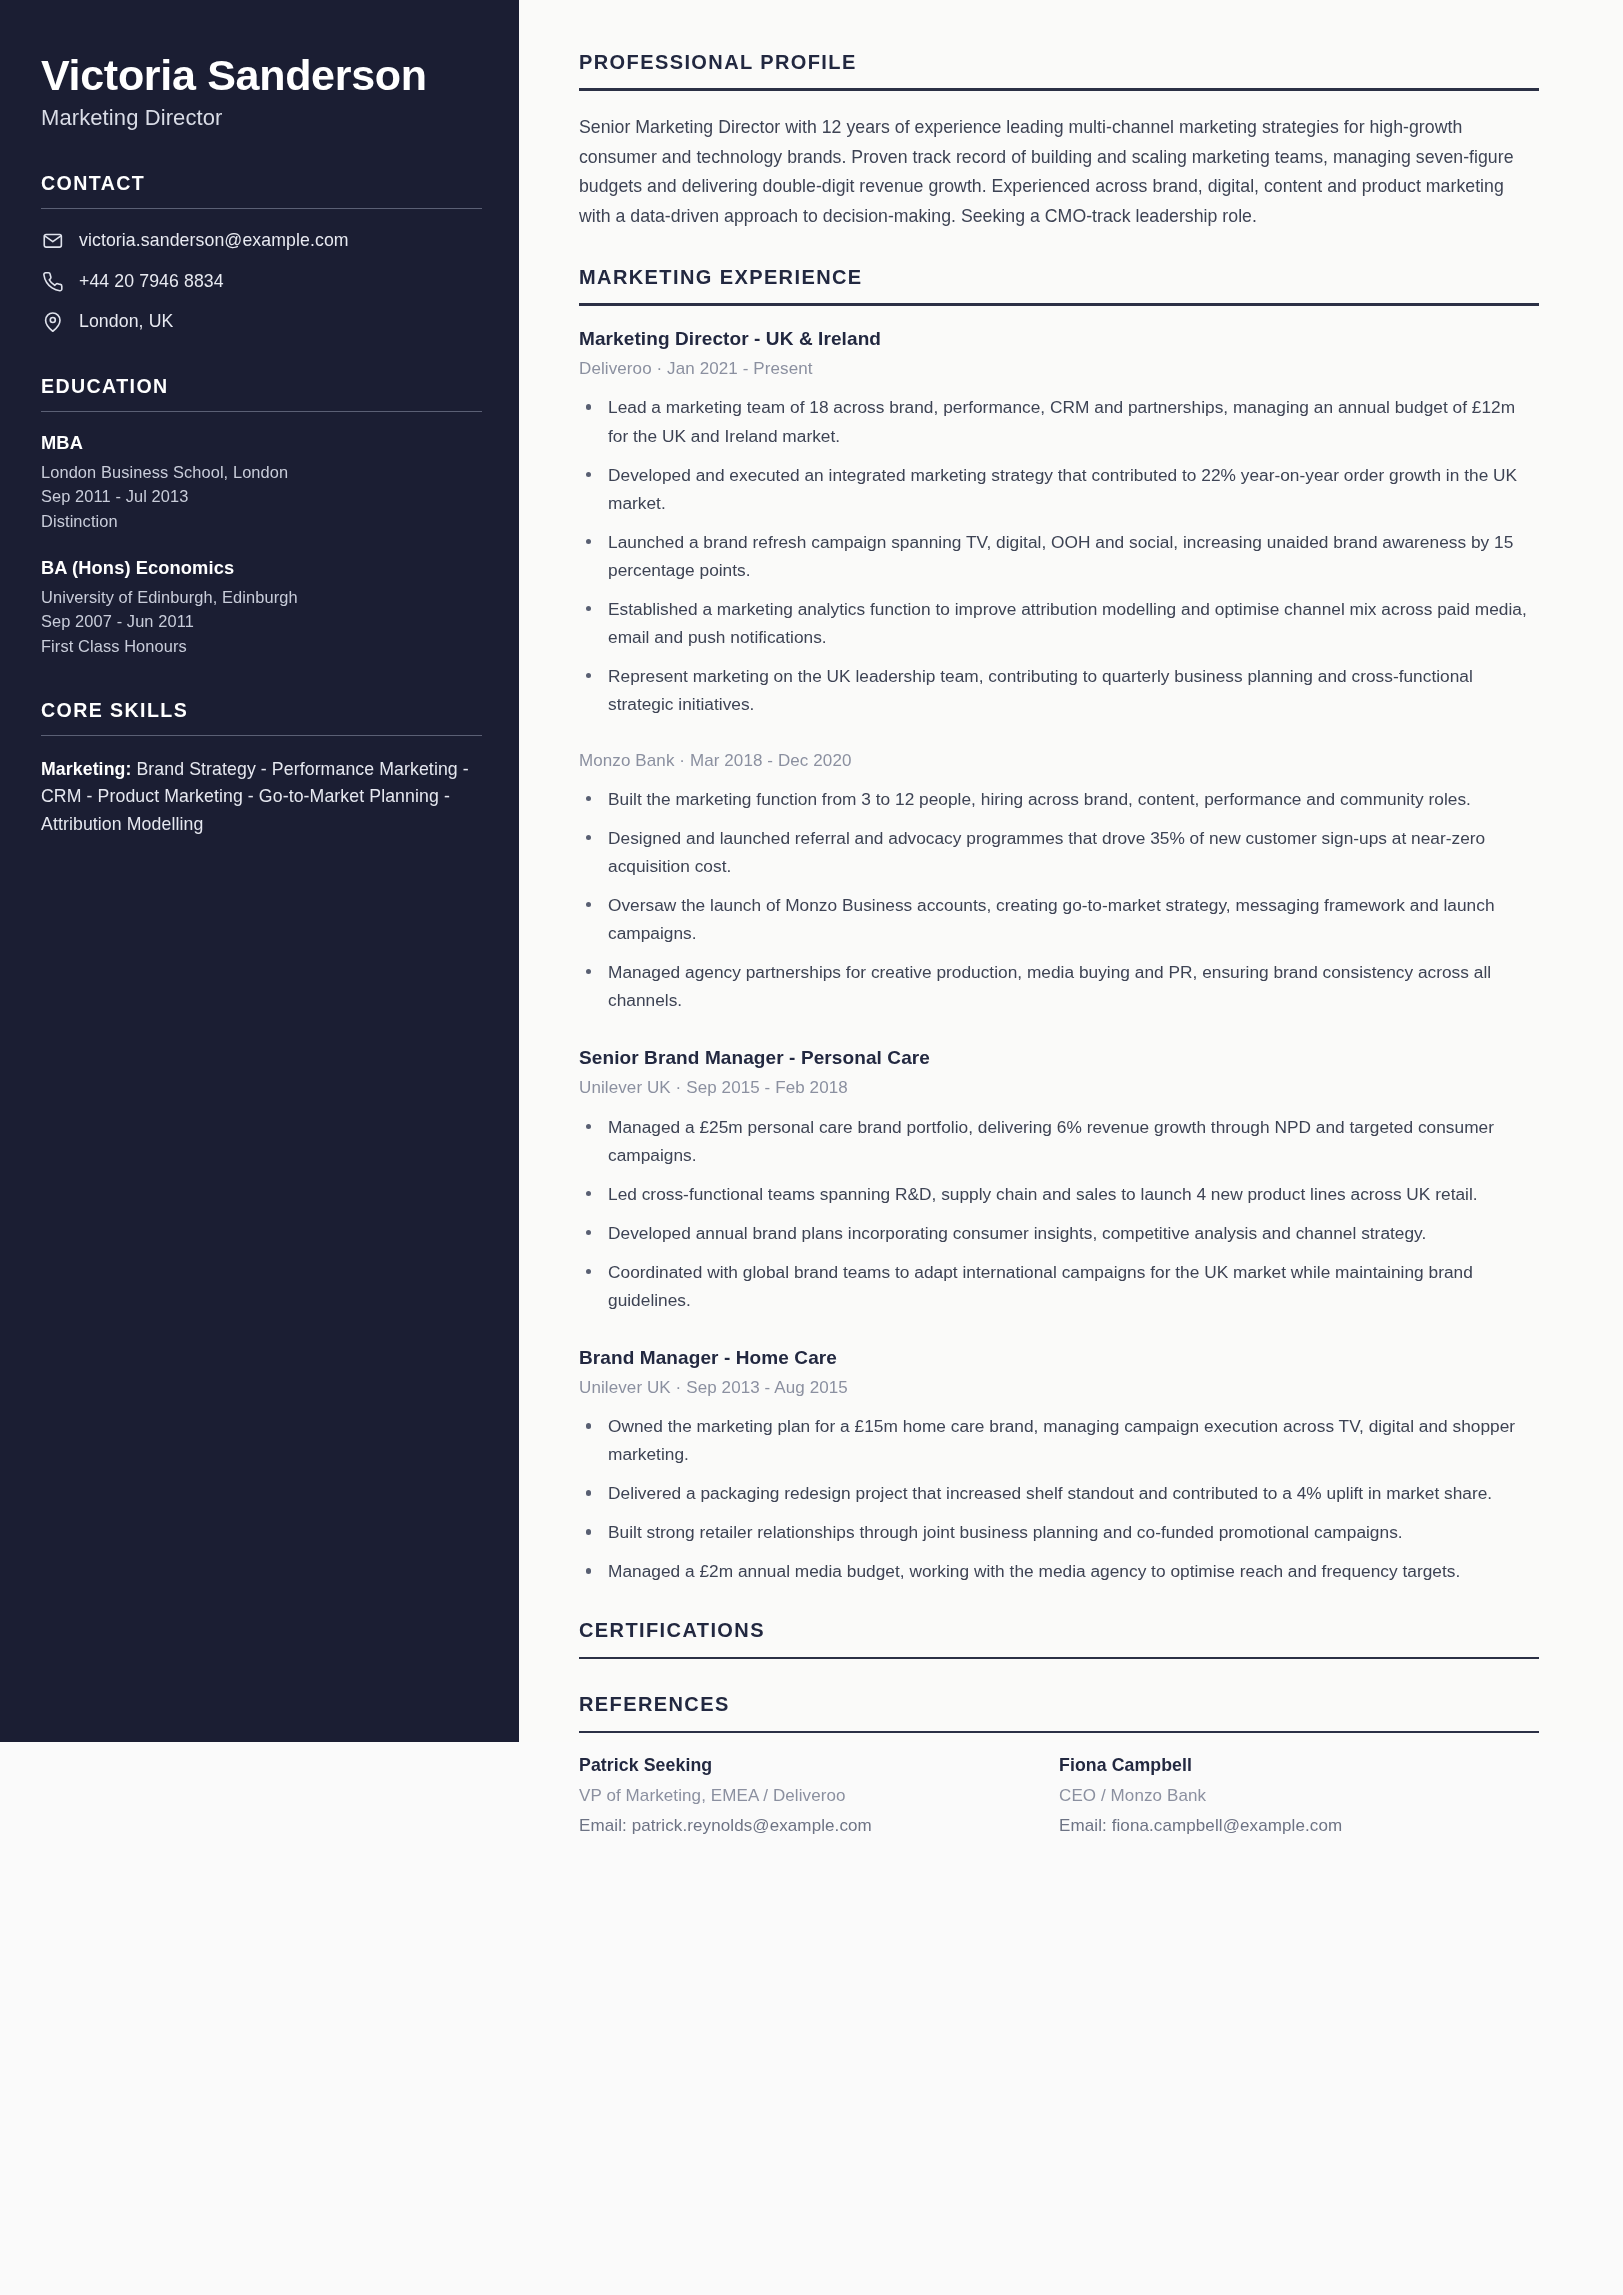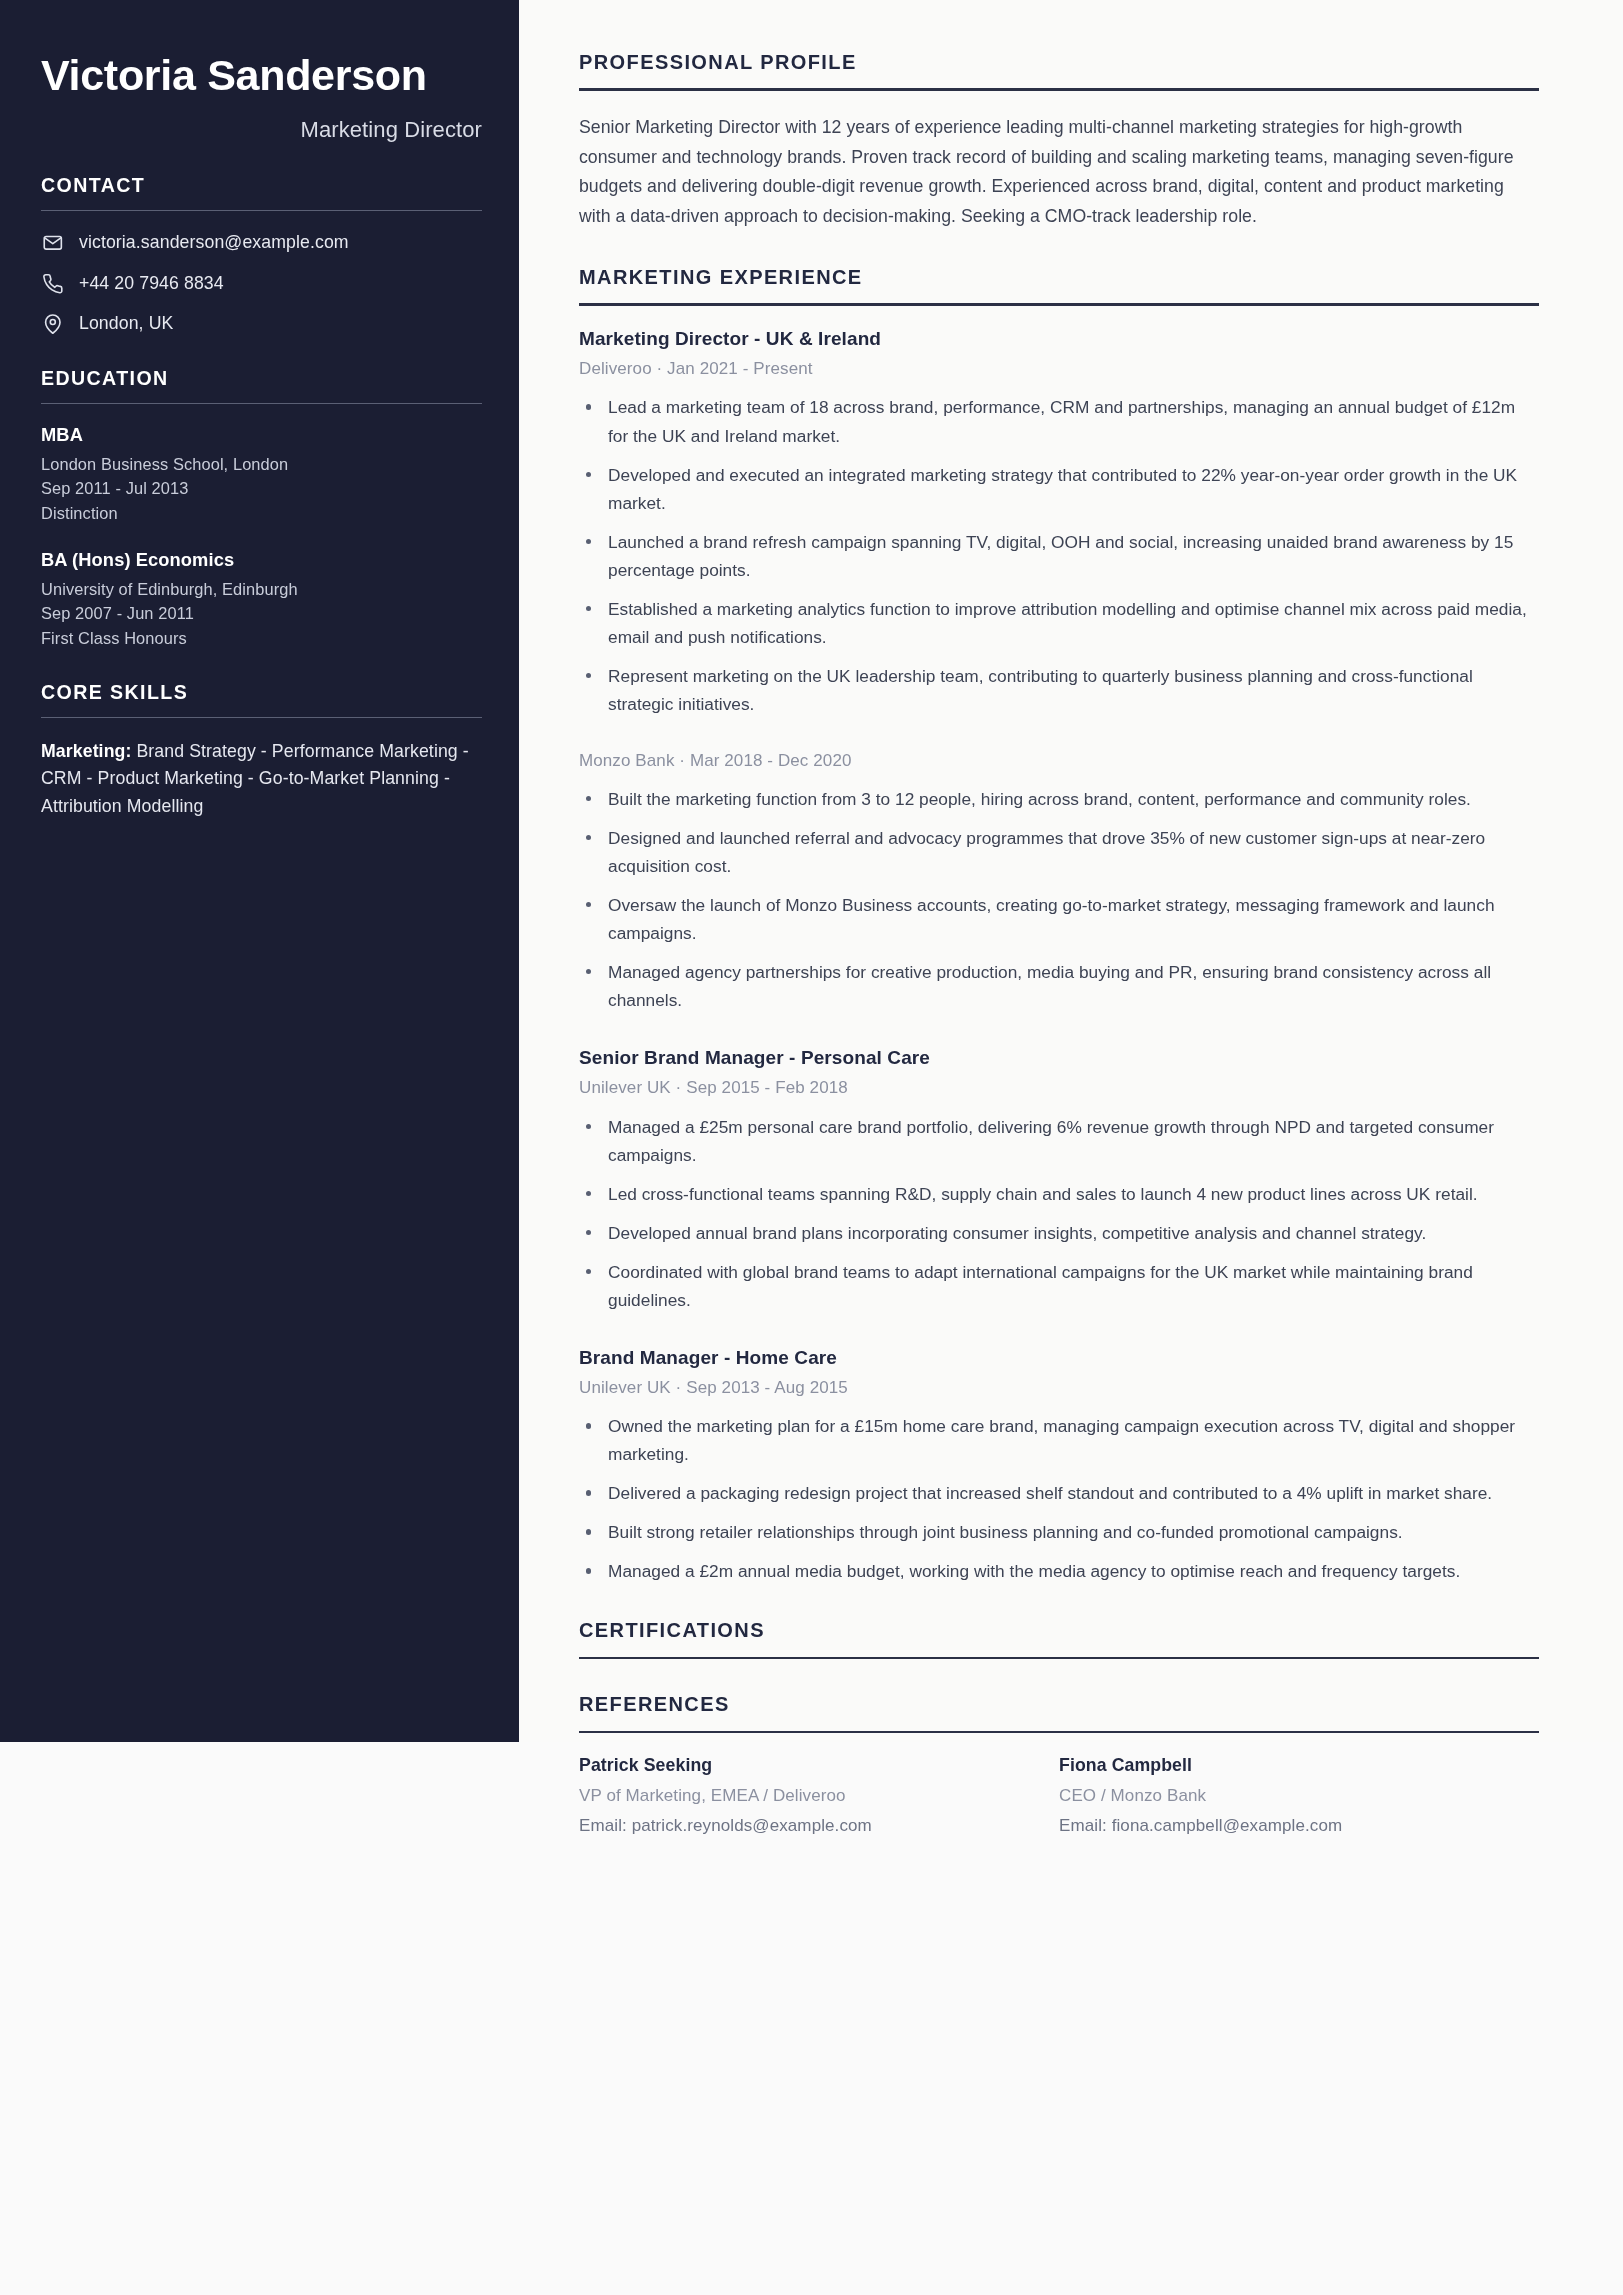--- a/index.html
+++ b/index.html
@@ -36,26 +36,25 @@
     font-weight: 700;
     line-height: 1.14;
     letter-spacing: -0.3px;
     color: #ffffff;
   }
 
   .job-title {
     font-size: 22px;
     font-weight: 400;
     color: #d9dce6;
-    margin-top: 17px;
-    letter-spacing: 0.1px;
-    text-align: right;
-  }
-
-  .side-section { margin-top: 31px; }
+    margin-top: 5px;
+    letter-spacing: 0.1px;
+  }
+
+  .side-section { margin-top: 41px; }
 
   .side-heading {
     font-size: 19.6px;
     font-weight: 700;
     letter-spacing: 1.4px;
     color: #ffffff;
     text-transform: uppercase;
   }
 
   .side-rule {

